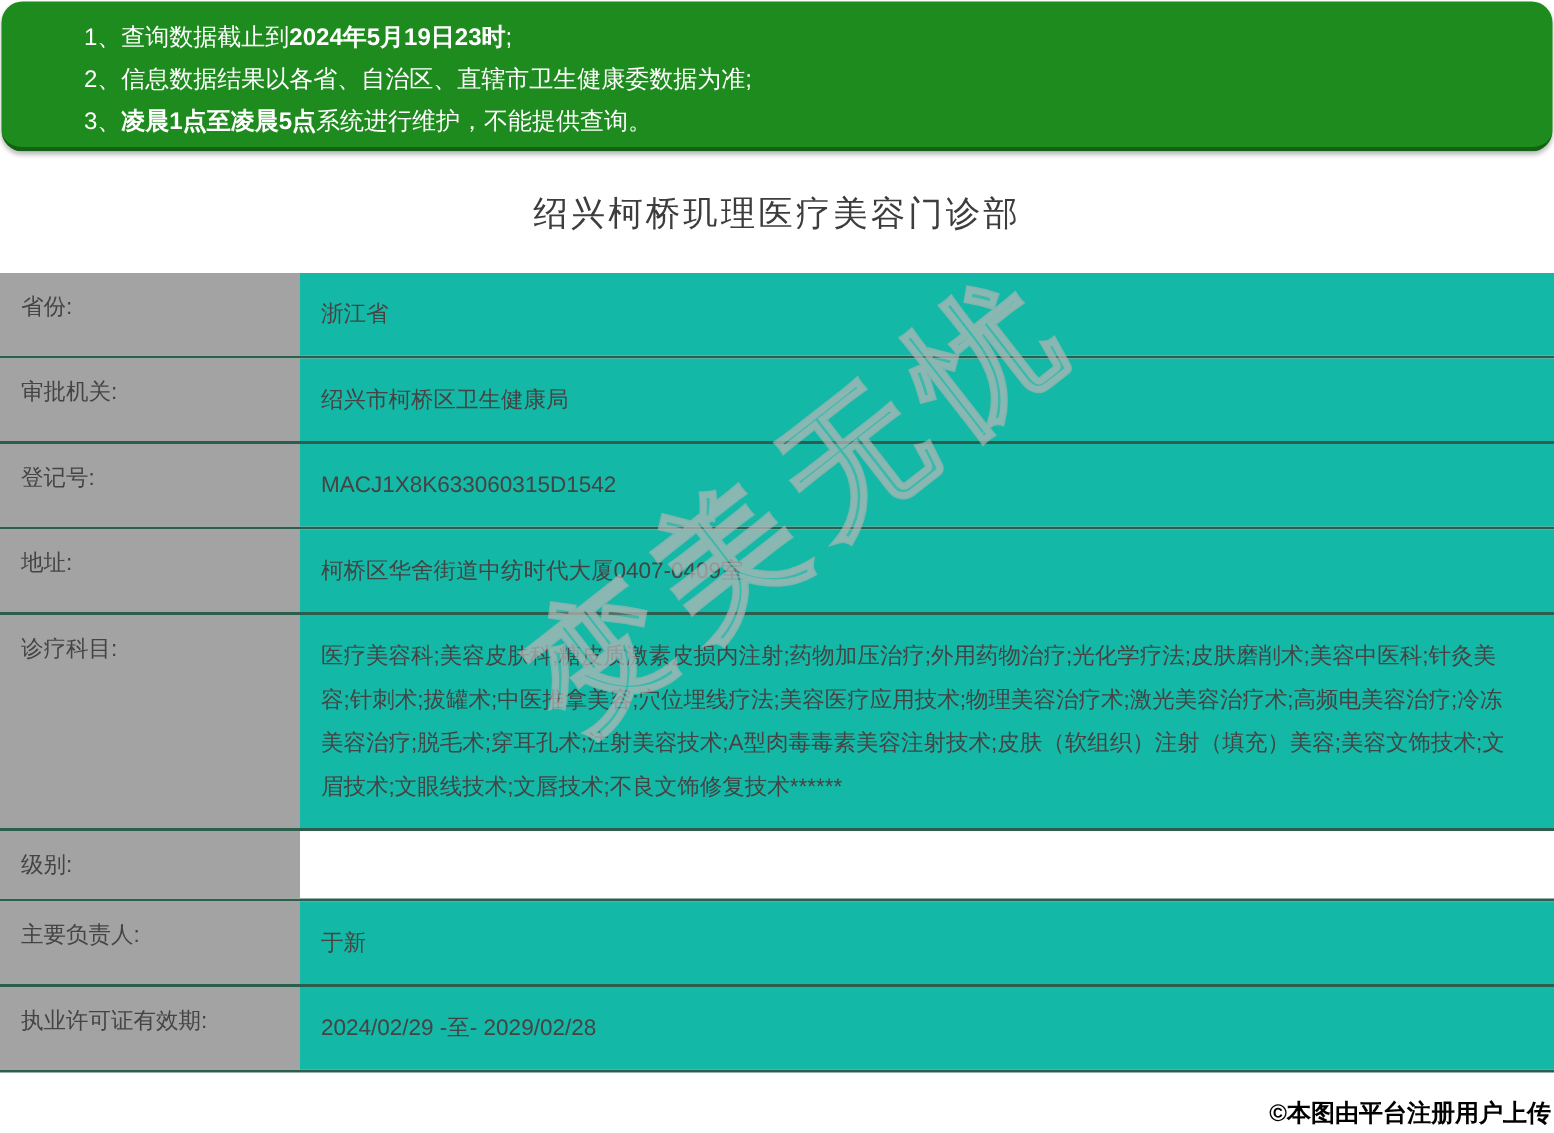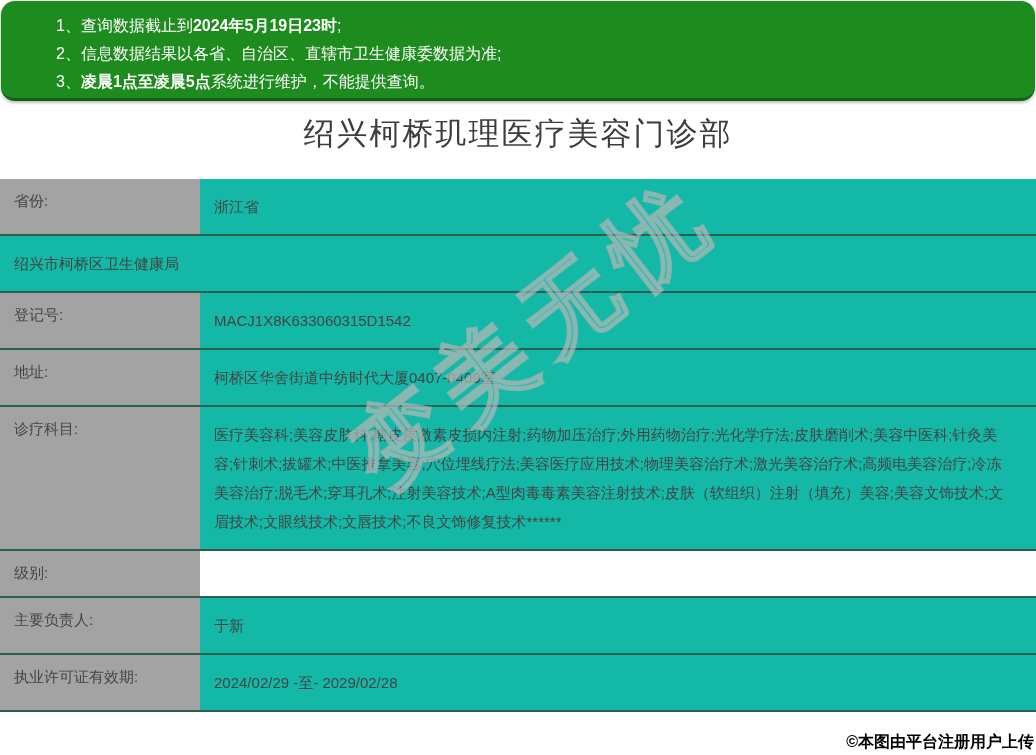--- a/index.html
+++ b/index.html
@@ -27,23 +27,23 @@
     justify-content: center;
   }
   .banner .notice-line {
     font-size: 16px;
     line-height: 28px;
     white-space: nowrap;
   }
   .banner .notice-line b { font-weight: bold; }
   
   .page-title {
-    margin-top: 12px;
+    margin-top: 26px;
     text-align: center;
-    font-size: 31px;
+    font-size: 23px;
     font-weight: 400;
     color: #3d3d3d;
     letter-spacing: 2px;
   }
   
   .info-table {
     width: 100%;
     margin-top: 24px;
   }
   .info-row {
@@ -105,20 +105,21 @@
 </div>
 
 <h1 class="page-title">绍兴柯桥玑理医疗美容门诊部</h1>
 
 <div class="info-table">
   <div class="info-row">
     <div class="cell-label">省份:</div>
     <div class="cell-value">浙江省</div>
   </div>
   <div class="info-row">
+    <div class="cell-label">审批机关:</div>
     <div class="cell-value">绍兴市柯桥区卫生健康局</div>
   </div>
   <div class="info-row">
     <div class="cell-label">登记号:</div>
     <div class="cell-value">MACJ1X8K633060315D1542</div>
   </div>
   <div class="info-row">
     <div class="cell-label">地址:</div>
     <div class="cell-value">柯桥区华舍街道中纺时代大厦0407-0409室</div>
   </div>

